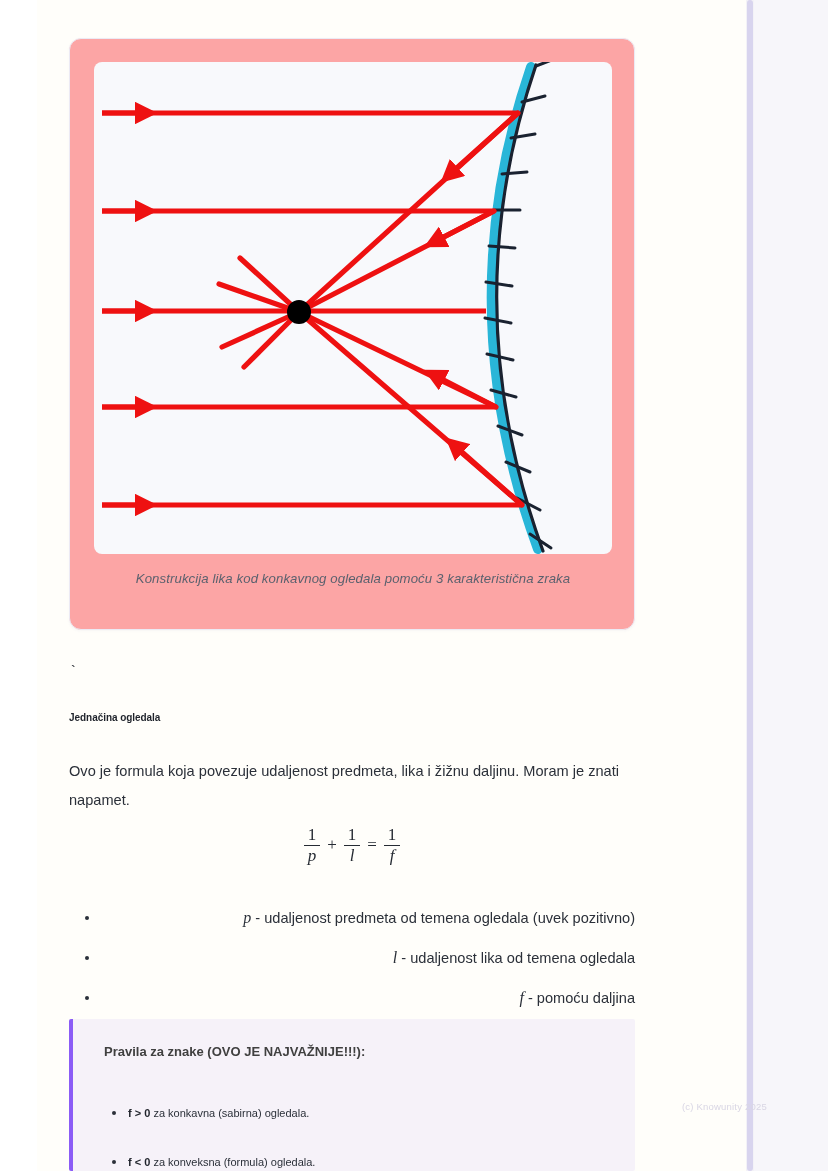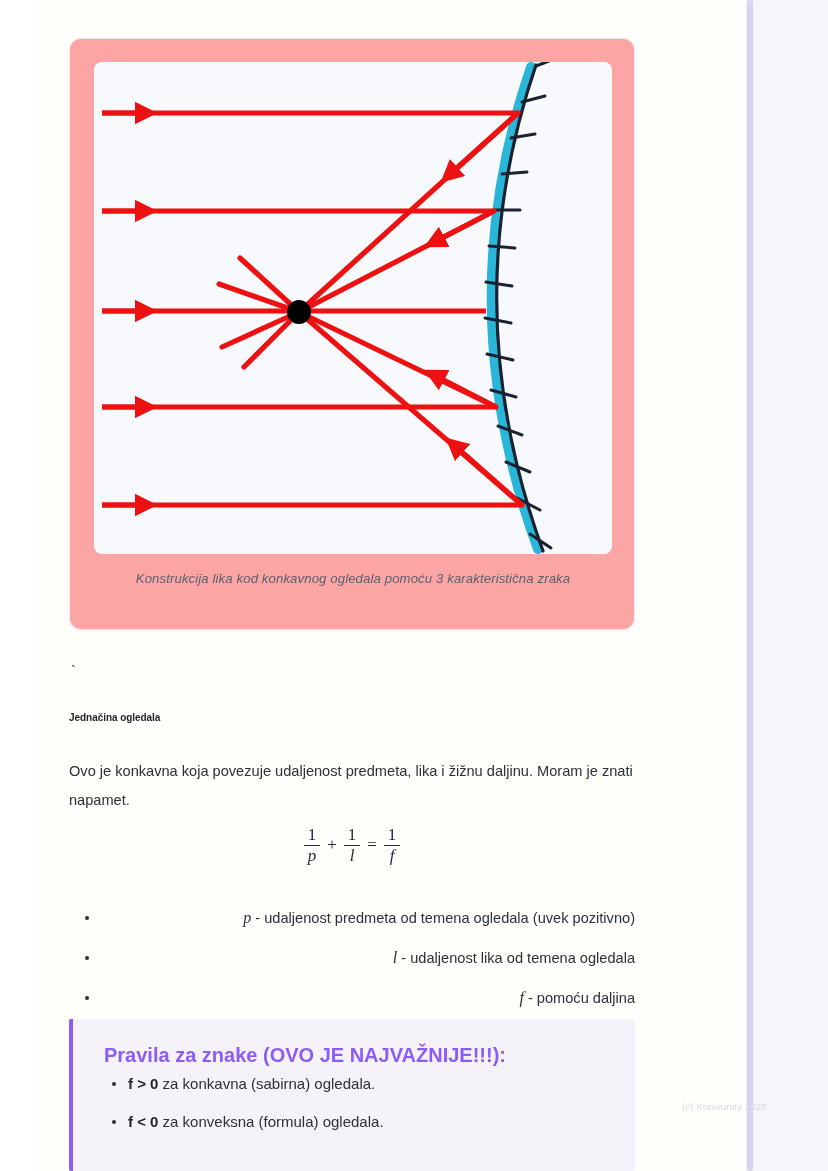--- a/index.html
+++ b/index.html
@@ -209,37 +209,38 @@
     left: 0; top: 1019px;
     width: 566px;
     height: 152px;
     background: #f6f2f9;
     border-left: 4px solid #8b5cf6;
     border-radius: 2px;
   }
   .callout-title {
     position: absolute;
     left: 31px; top: 25px;
-    font-size: 20px;
+    font-size: 13px;
     font-weight: bold;
-    color: #8b5cf6;
+    color: #404040;
   }
   .callout-list {
     position: absolute;
     left: 31px; top: 55px;
     width: 500px;
     list-style: none;
   }
   .callout-list li {
     position: relative;
     padding-left: 24px;
-    font-size: 15px;
+    font-size: 11px;
     color: #2b3039;
     margin-bottom: 18px;
     line-height: 20px;
+    margin-top: 29px;
   }
   .callout-list li::before {
     content: "";
     position: absolute;
     left: 8px; top: 8px;
     width: 4px; height: 4px;
     border-radius: 50%;
     background: #2b3039;
   }
   .callout-list b { font-weight: bold; color: #1f232b; }
@@ -335,21 +336,21 @@
           <circle cx="205" cy="250" r="12" fill="#000000"></circle>
         </svg>
       </div>
       <div class="figure-caption">Konstrukcija lika kod konkavnog ogledala pomoću 3 karakteristična zraka</div>
     </div>
 
     <div class="stray-tick">`</div>
 
     <h2 class="section-heading">Jednačina ogledala</h2>
 
-    <p class="paragraph">Ovo je konkavna koja povezuje udaljenost predmeta, lika i žižnu daljinu. Moram je znati napamet.</p>
+    <p class="paragraph">Ovo je formula koja povezuje udaljenost predmeta, lika i žižnu daljinu. Moram je znati napamet.</p>
 
     <div class="formula">
       <span class="frac">
         <span class="num">1</span>
         <span class="bar"></span>
         <span class="den">p</span>
       </span>
       <span class="op">+</span>
       <span class="frac">
         <span class="num">1</span>

